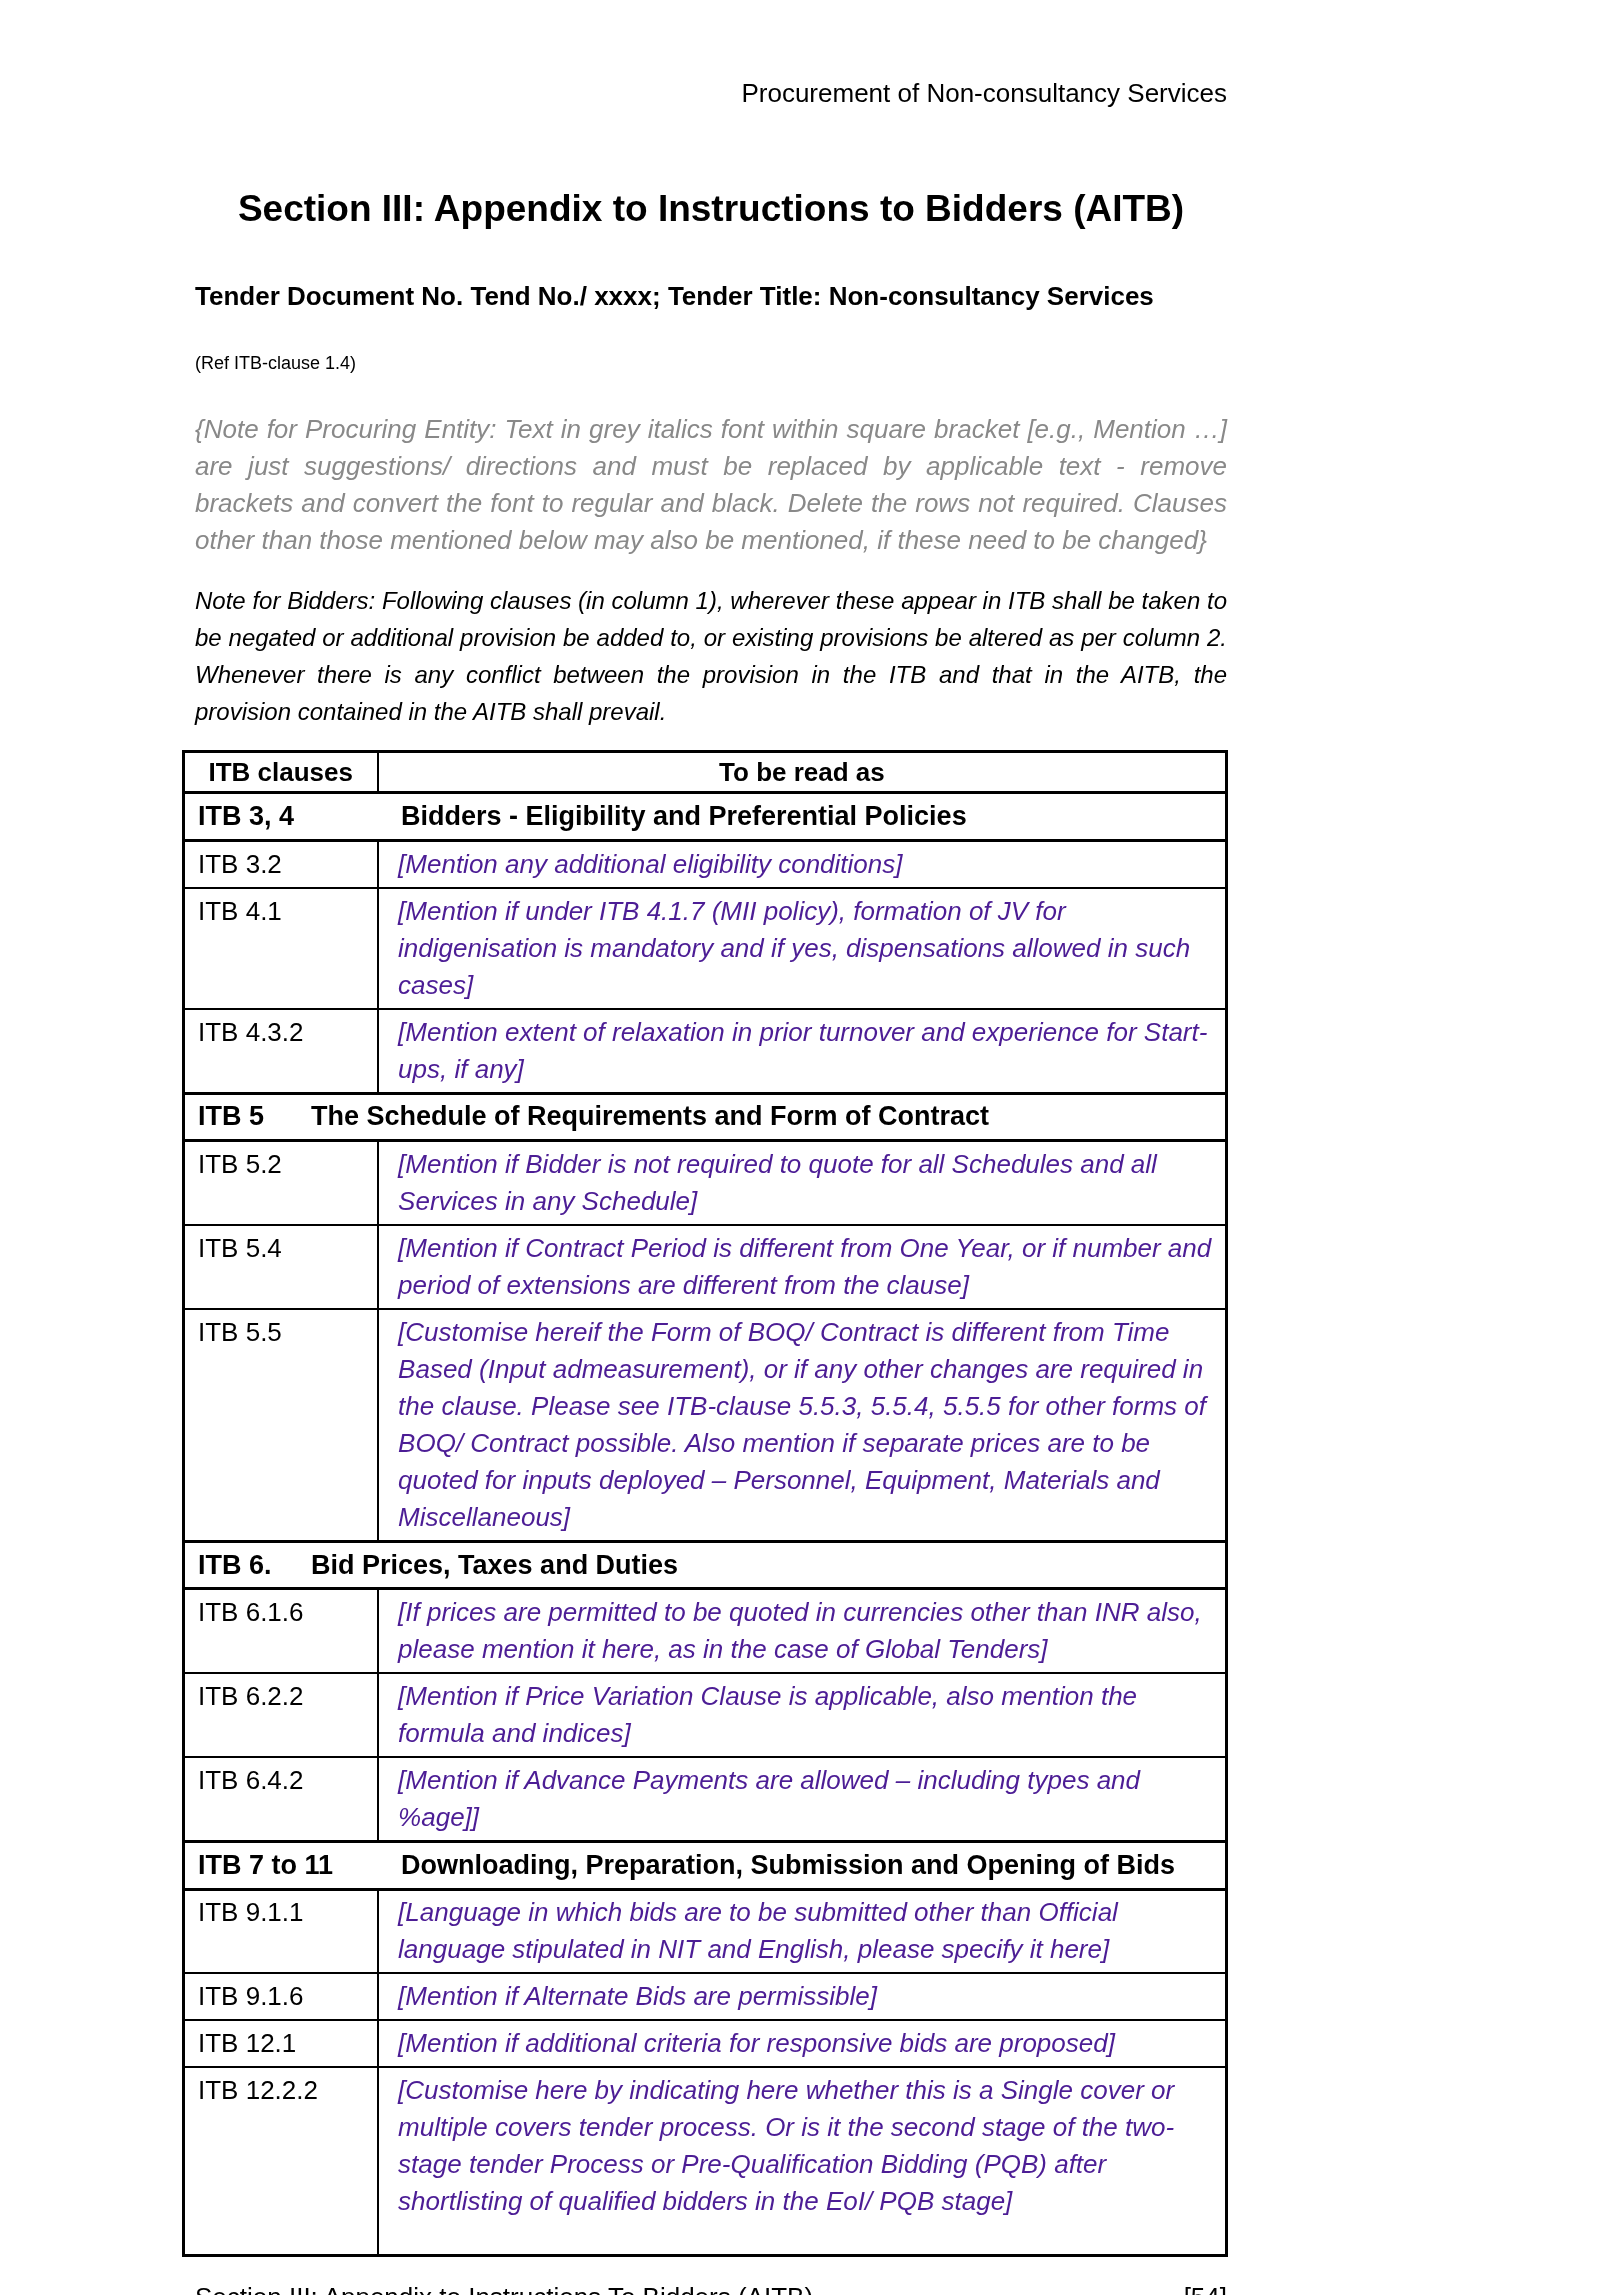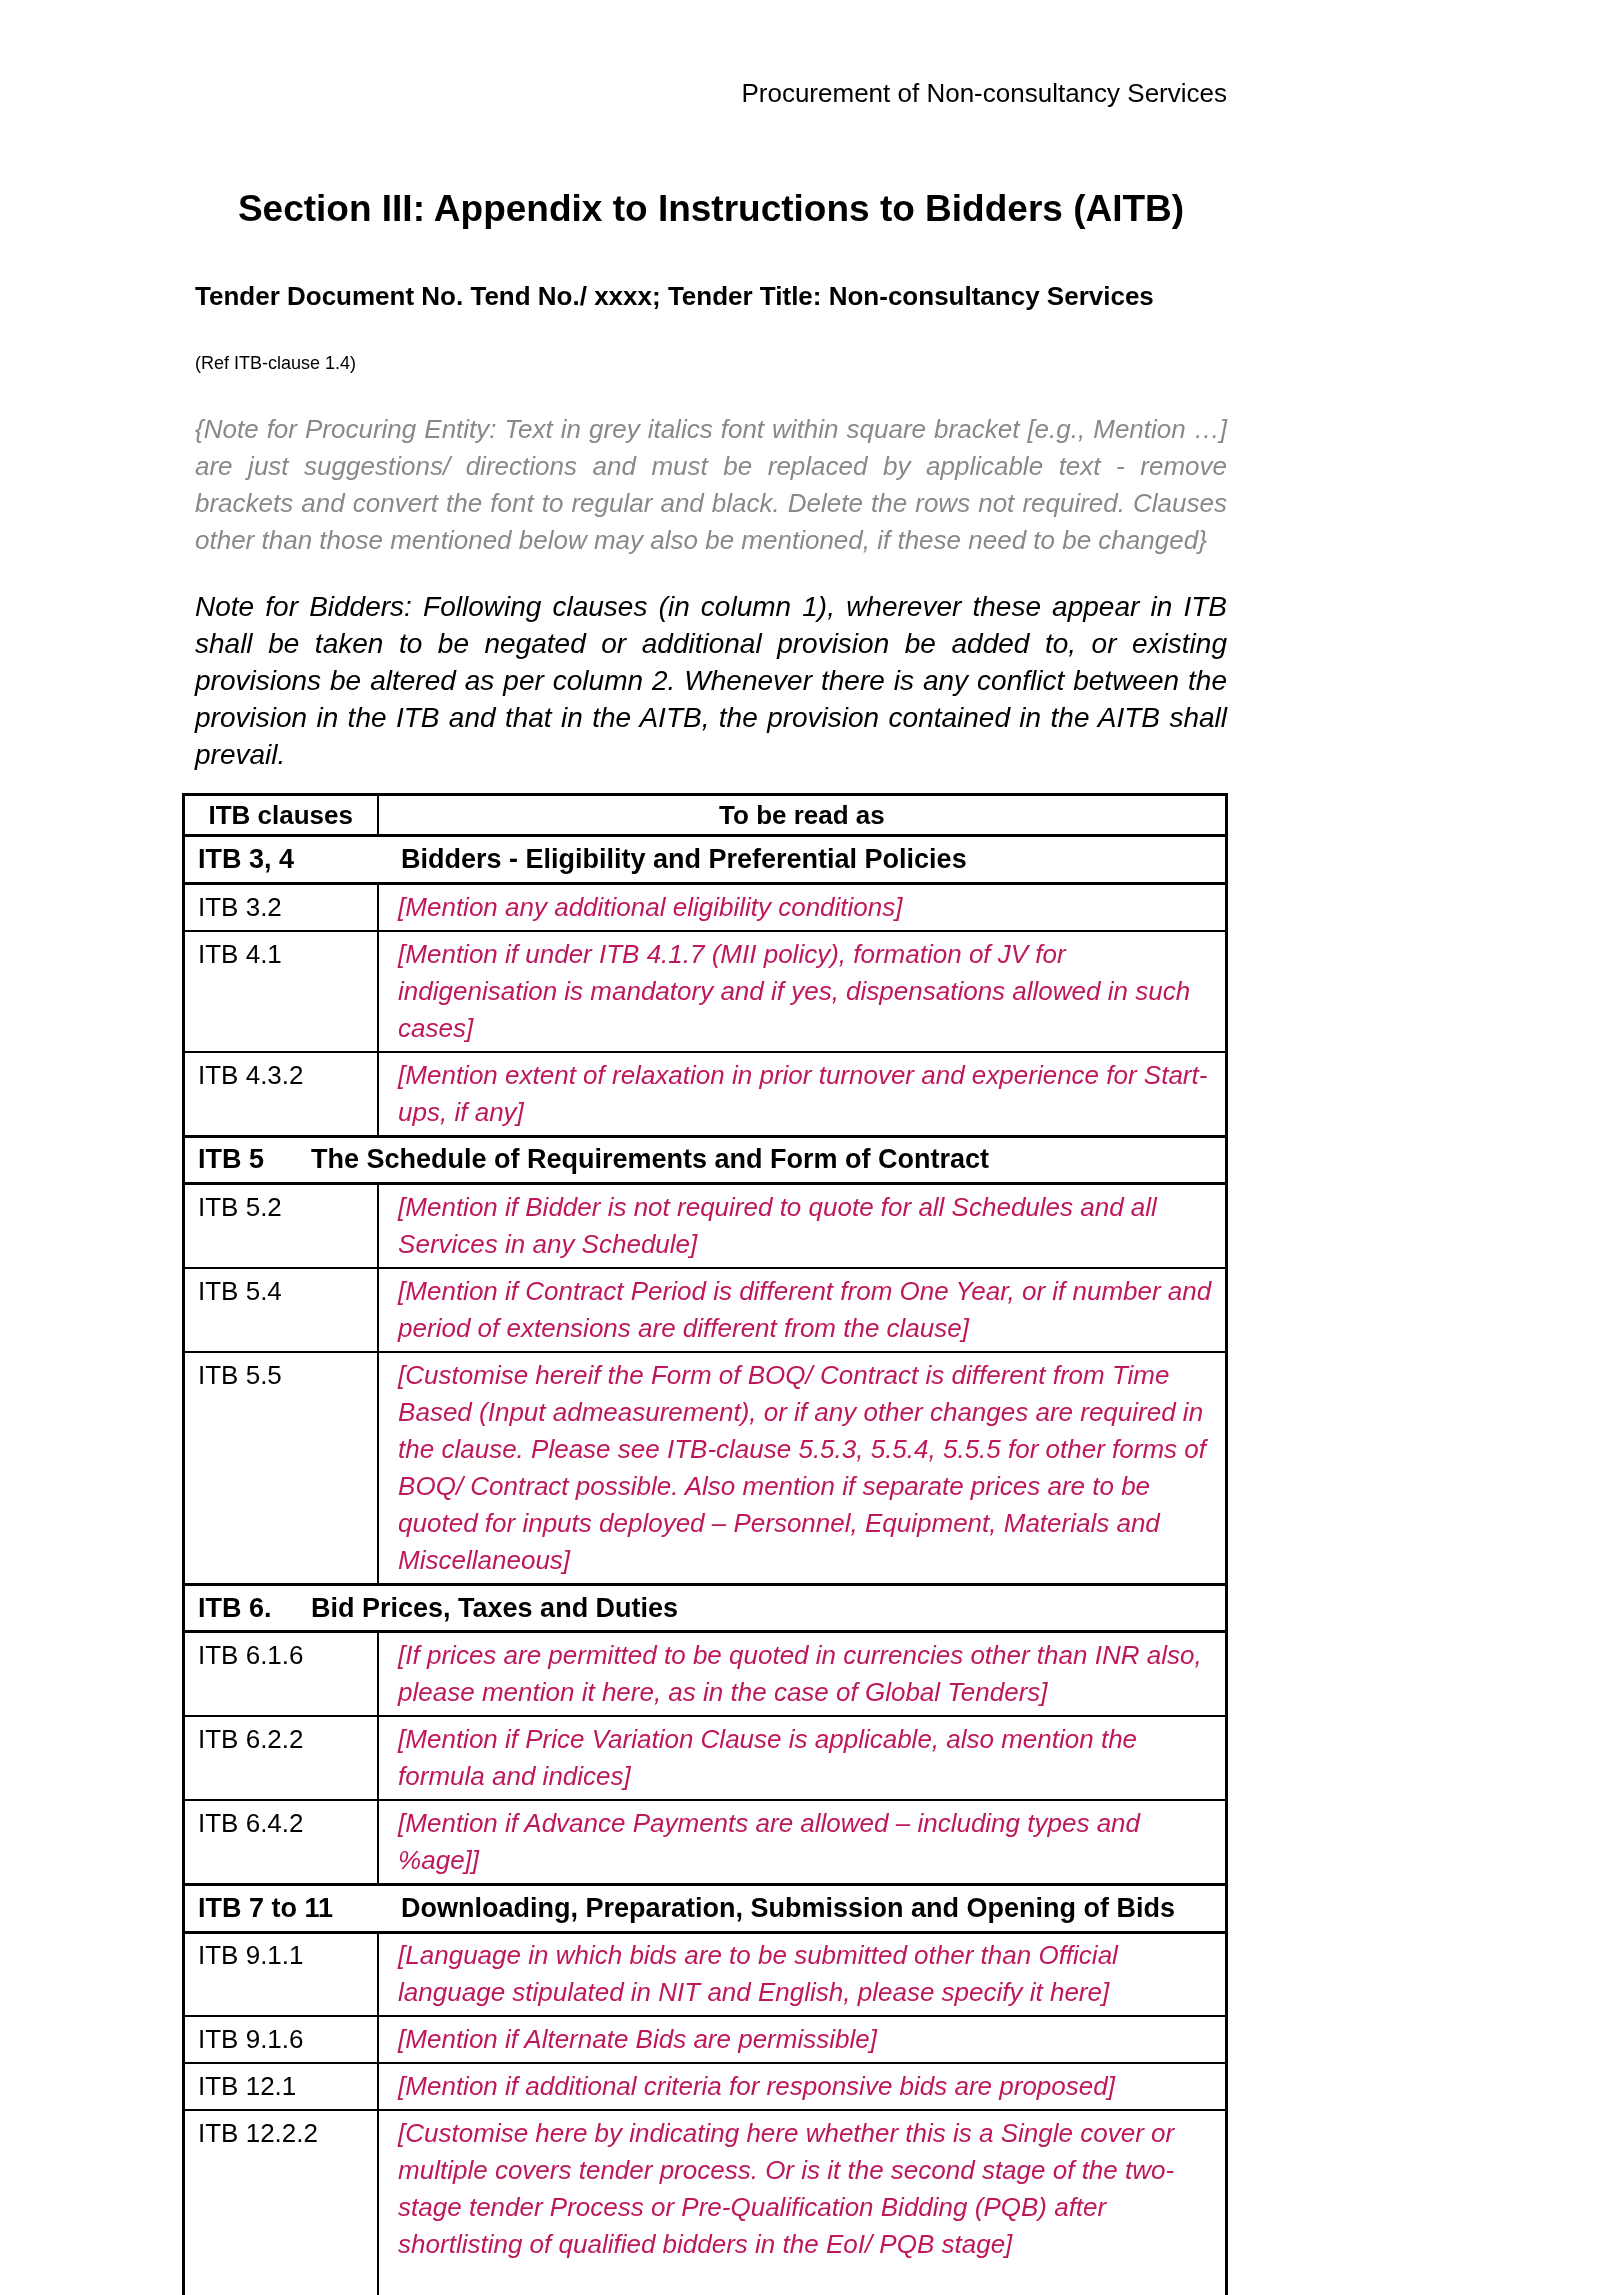--- a/index.html
+++ b/index.html
@@ -36,22 +36,22 @@
   }
   .note-grey {
     margin-top: 37px;
     font-size: 26px;
     line-height: 37px;
     color: #898989;
     font-style: italic;
     text-align: justify;
   }
   .note-bidders {
-    margin-top: 29px;
-    font-size: 28px;
+    margin-top: 23px;
+    font-size: 24px;
     line-height: 37px;
     font-style: italic;
     text-align: justify;
   }
   table.itb {
     margin-top: 19.6px;
     margin-left: -13px;
     width: calc(100% + 14.4px);
     border-collapse: collapse;
     table-layout: fixed;
@@ -82,21 +82,21 @@
   .sec-label.tab-sm { margin-right: 15.7px; }
   td.clause-cell {
     vertical-align: top;
     padding: 3.9px 5.2px 3.9px 13px;
     line-height: 37px;
   }
   td.text-cell {
     vertical-align: top;
     padding: 3.9px 11.8px 3.9px 19.6px;
     line-height: 37px;
-    color: #be185d;
+    color: #4c1d95;
     font-style: italic;
   }
   tr.clause:last-child td.text-cell { padding-bottom: 34px; }
   .doc-footer {
     margin-top: 26px;
     display: flex;
     justify-content: space-between;
     font-size: 26px;
   }
 </style>

